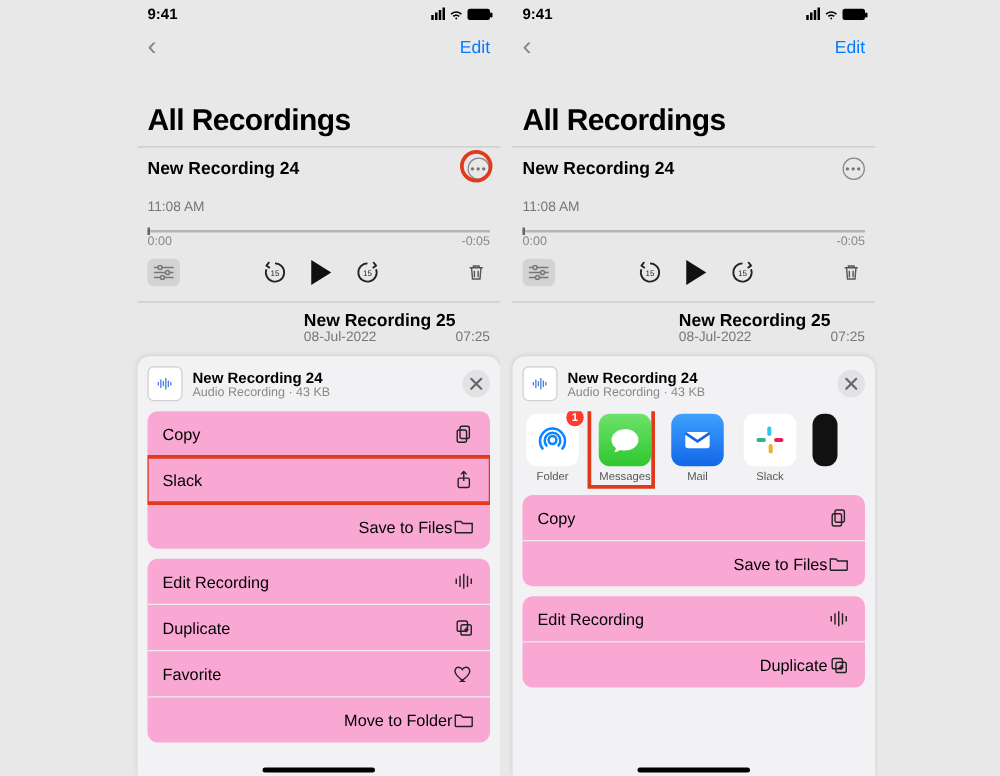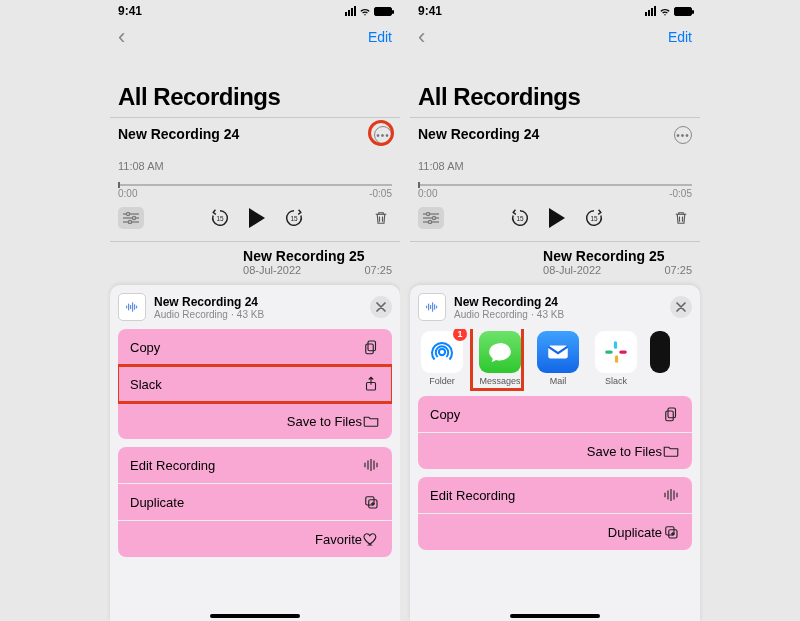--- a/index.html
+++ b/index.html
@@ -317,20 +317,30 @@
             </span>
         </div>
         <div class="menu-item">
           <span>Favorite</span>
           <span class="menu-icon">
               <svg viewBox="0 0 24 24" width="18" height="18">
                 <path fill="none" stroke="#222" stroke-width="1.5" d="M12 20s-7-4.5-9-9c-1.2-2.7.4-6 3.5-6 2 0 3.3 1.2 4 2.5.7-1.3 2-2.5 4-2.5 3.1 0 4.7 3.3 3.5 6-2 4.5-9 9-9 9z"></path>
               </svg>
             </span>
         </div>
+        <div class="menu-item">
+          <span>Move to Folder</span>
+          <span class="menu-icon">
+              <svg viewBox="0 0 24 24" width="18" height="18">
+                <g fill="none" stroke="#222" stroke-width="1.5">
+                  <path d="M3 7h6l2 2h10v9a1 1 0 0 1-1 1H4a1 1 0 0 1-1-1V7z"></path>
+                </g>
+              </svg>
+            </span>
+        </div>
       </div>
       <div class="home-indicator"></div>
     </div>
   </div>
 
   <div class="phone right">
     <div class="phone-inner">
       <div class="status-bar">
         <span>9:41</span>
         <span class="status-right">

